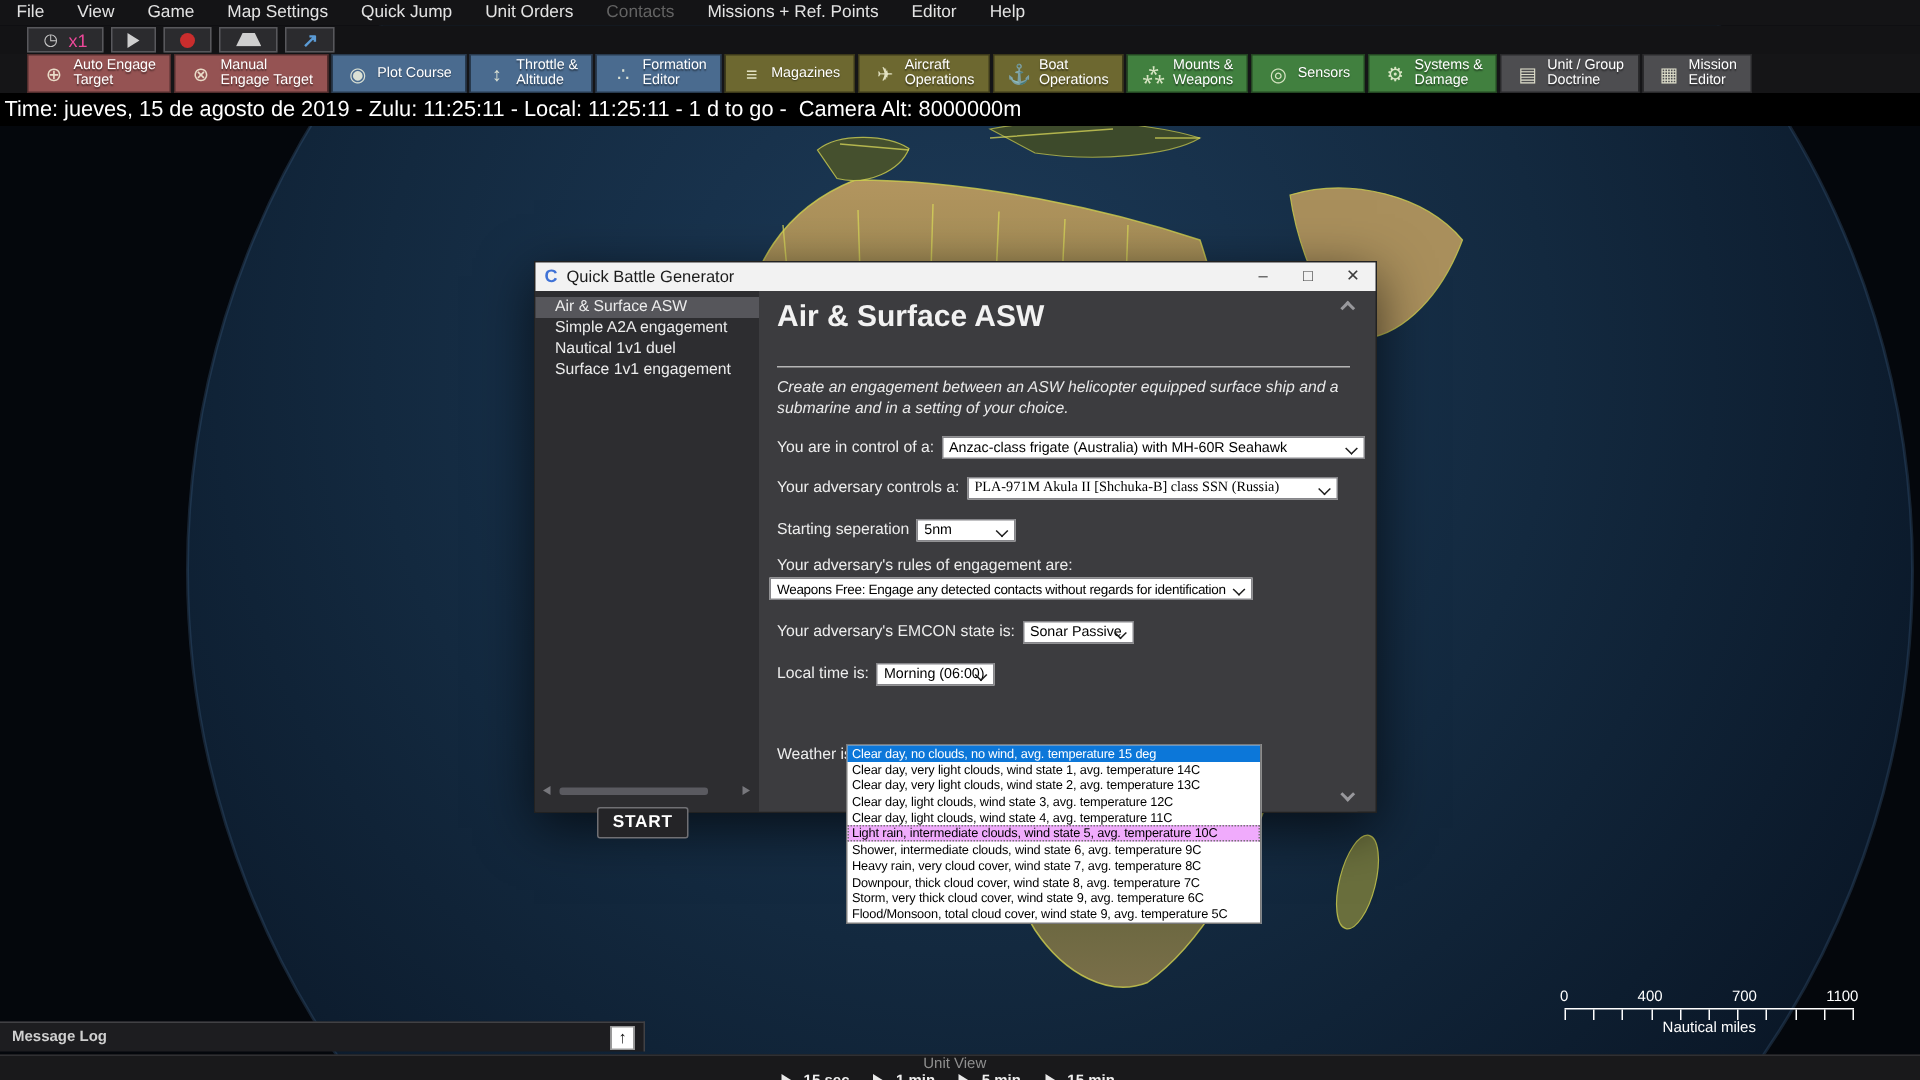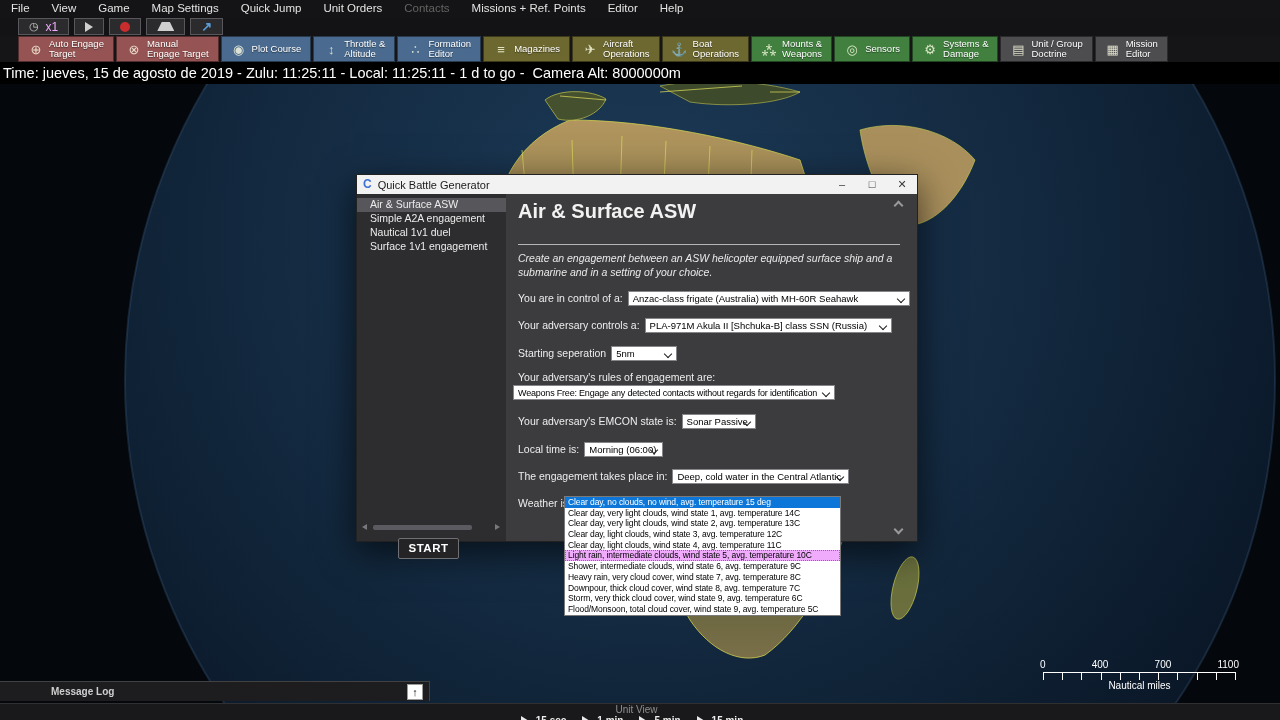--- a/index.html
+++ b/index.html
@@ -16,21 +16,21 @@
   .menu-item { color:#e3e3e3; font-size:11.5px; line-height:17px; padding:0 11px;
     white-space:nowrap; cursor:default; }
   .menu-item.dimmed { color:#636363; }
 
   
   .quickrow { position:absolute; top:17px; left:0; width:1280px; height:19px;
     background:#131315; display:flex; align-items:center; gap:5px; padding-left:18px; z-index:5; }
   .qbox { height:17px; background:#2b2b2e; border:1px solid #58585c;
     display:flex; align-items:center; justify-content:center; gap:7px; padding:0 10px; }
   .clock { color:#c9c9c9; font-size:11px; }
-  .speed { color:#f0abfc; font-size:12px; }
+  .speed { color:#ec4899; font-size:12px; }
   .play-tri { width:0; height:0; border-left:8px solid #cfcfcf;
     border-top:5px solid transparent; border-bottom:5px solid transparent; }
   .rec-dot { width:10px; height:10px; border-radius:50%; background:#c92d2d; }
   .trap { width:17px; height:9px; background:#cfcfcf;
     clip-path:polygon(26% 0,74% 0,100% 100%,0 100%); }
   .jump { color:#5b9bd5; font-size:13px; font-weight:bold; }
 
   
   .ribbon { position:absolute; top:36px; left:0; width:1280px; height:26px;
     background:#151517; display:flex; gap:2px; padding-left:18px; z-index:5; }
@@ -94,40 +94,40 @@
 
   .frow { position:absolute; left:12px; display:flex; align-items:center; gap:5px; height:16px; }
   .flabel { font-size:10.5px; color:#ededed; white-space:nowrap; }
   .sel { height:15px; background:#fff; color:#000; font-size:9.5px; display:flex;
     align-items:center; padding:0 17px 0 4px; position:relative; border:1px solid #86868a;
     white-space:nowrap; overflow:hidden; }
   .sel::after { content:""; position:absolute; right:5px; top:4px; width:5px; height:5px;
     border-right:1.6px solid #1d1d1d; border-bottom:1.6px solid #1d1d1d; transform:rotate(45deg); }
 
   .row-control  { top:96px; }  .sel-control  { width:282px; }
-  .row-adv      { top:123px; } .sel-adv      { width:247px; }
+  .row-adv      { top:123px; } .sel-adv      { width:247px;font-family:Liberation Serif, serif; }
   .row-sep      { top:151px; } .sel-sep      { width:66px; }
   .roe-label    { position:absolute; left:12px; top:177px; }
   .sel-roe      { position:absolute; left:7px; top:191px; width:322px; font-size:9px; letter-spacing:-.2px; }
   .row-emcon    { top:219px; } .sel-emcon    { width:74px; }
   .row-time     { top:247px; } .sel-time     { width:79px; }
   .row-loc      { top:274px; } .sel-loc      { width:177px; }
   .weather-label { position:absolute; left:12px; top:303px; }
 
   .weather-list { position:absolute; left:58px; top:302px; width:277px; background:#fff;
     border:1px solid #7a7a7a; list-style:none; z-index:6; }
   .weather-list li { font-size:8.5px; letter-spacing:-.1px; line-height:10.7px; height:10.7px;
     padding-left:3px; color:#000; white-space:nowrap; overflow:hidden; }
   .weather-list li.selected { background:#0c77d9; color:#fff; }
   .weather-list li.hover { background:#f0abfc; outline:1px dotted #777; outline-offset:-1px; }
 
   
   .msglog { position:absolute; left:0; top:681px; width:430px; height:20px;
     background:#1d1d20; border-top:1px solid #414144; border-right:1px solid #414144;
-    display:flex; align-items:center; z-index:5;padding-left:43px; }
+    display:flex; align-items:center; z-index:5; }
   .msglog-label { font-size:10px; font-weight:bold; color:#cfcfcf; padding-left:8px; }
   .popout { position:absolute; right:6px; top:2px; width:16px; height:16px; background:#fff;
     border:1px solid #9a9a9a; color:#111; font-size:11px; line-height:15px; text-align:center;
     font-weight:bold; }
 
   .playbar { position:absolute; left:0; top:703px; width:1280px; height:17px;
     background:#19191b; border-top:1px solid #303033; display:flex; align-items:center;
     z-index:5;flex-direction:column; }
   .viewlabel { color:#8f8f8f; font-size:10px; padding:0 12px 0 5px; }
   .step { display:flex; align-items:center; gap:7px; padding-right:16px; }
@@ -426,24 +426,20 @@
       <div class="frow row-emcon">
         <span class="flabel">Your adversary's EMCON state is:</span>
         <span class="sel sel-emcon">Sonar Passive</span>
       </div>
 
       <div class="frow row-time">
         <span class="flabel">Local time is:</span>
         <span class="sel sel-time">Morning (06:00)</span>
       </div>
 
-      <div class="frow row-loc">
-        <span class="flabel">The engagement takes place in:</span>
-        <span class="sel sel-loc">Deep, cold water in the Central Atlantic</span>
-      </div>
 
       <div class="flabel weather-label">Weather is</div>
       <ul class="weather-list">
 
           <li class="selected">Clear day, no clouds, no wind, avg. temperature 15 deg</li>
 
           <li>Clear day, very light clouds, wind state 1, avg. temperature 14C</li>
 
           <li>Clear day, very light clouds, wind state 2, avg. temperature 13C</li>
 

